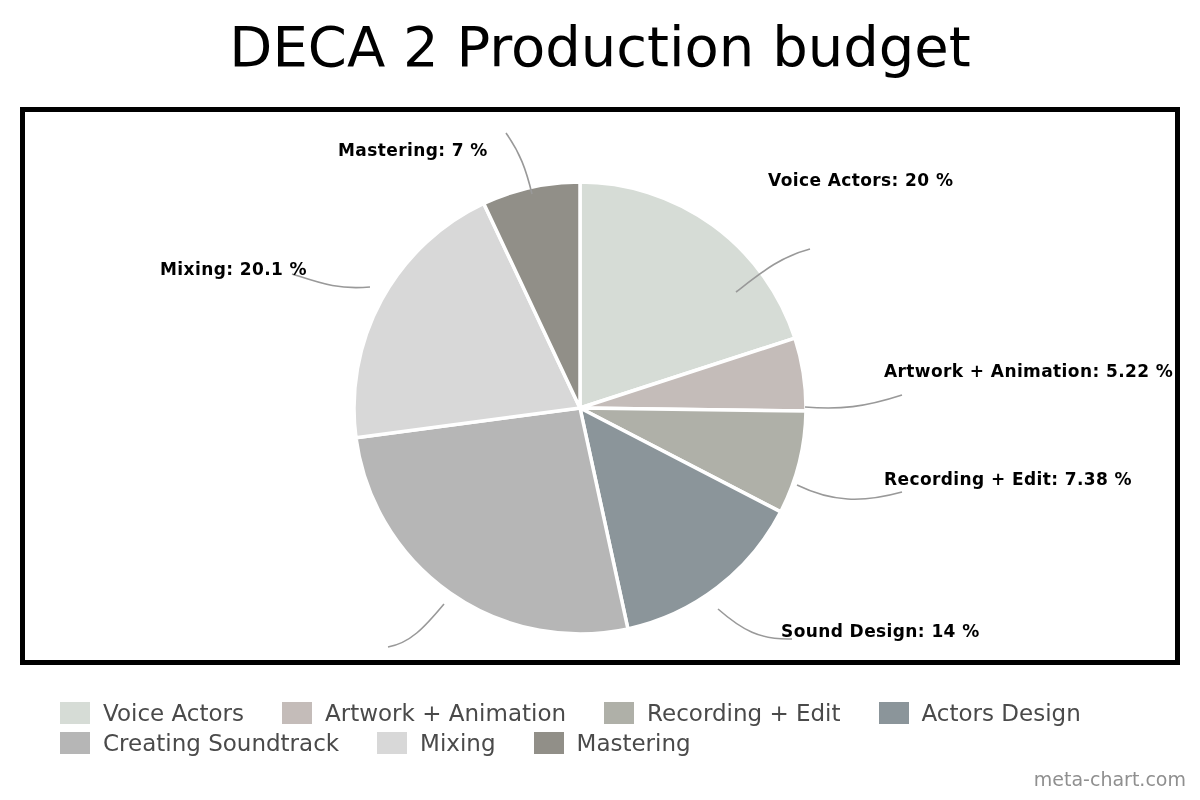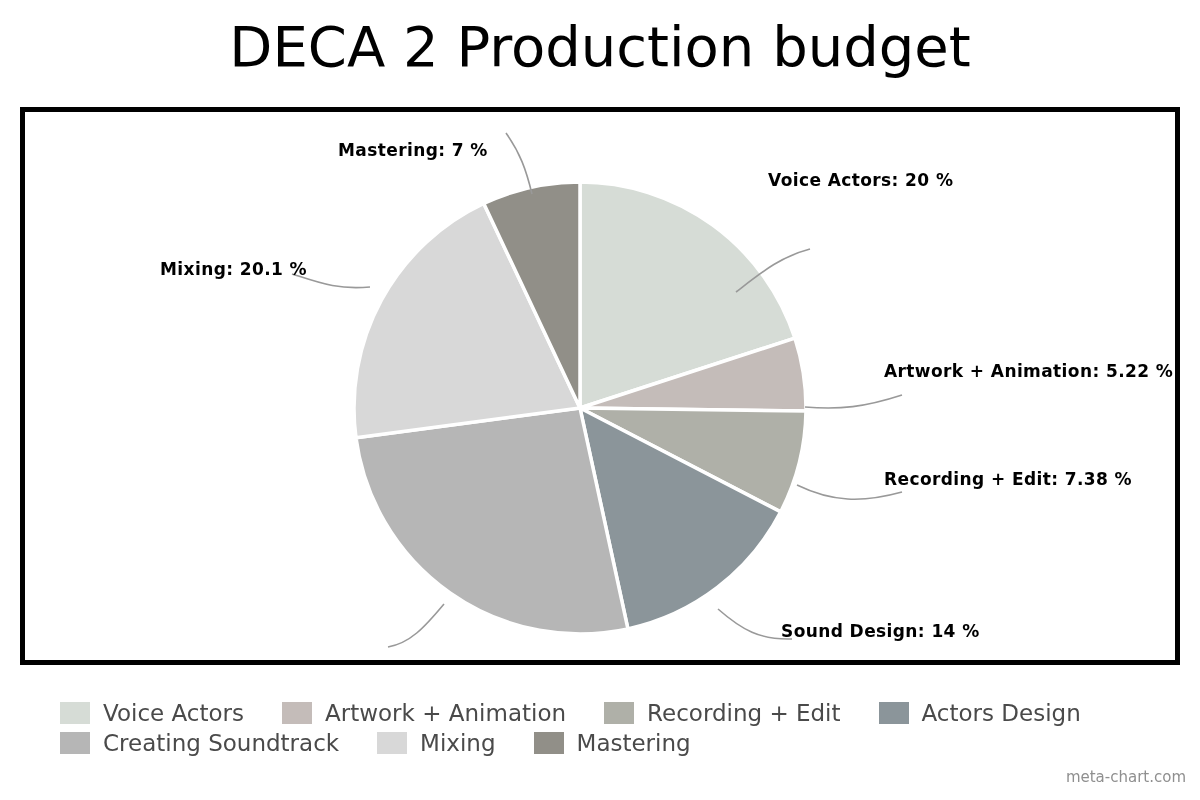--- a/index.html
+++ b/index.html
@@ -84,21 +84,21 @@
     font-size: 23px;
     color: #4a4a4a;
     font-family: "DejaVu Sans", sans-serif;
     font-weight: 400;
     white-space: nowrap;
   }
   .watermark {
     position: absolute;
     right: 14px;
     top: 768px;
-    font-size: 15px;
+    font-size: 19px;
     color: #8f8f8f;
     font-family: "DejaVu Sans", sans-serif;
   }
 </style>
 </head>
 <body>
 
 <div id="chart-root">
 
   <div class="chart-title">DECA 2 Production budget</div>

